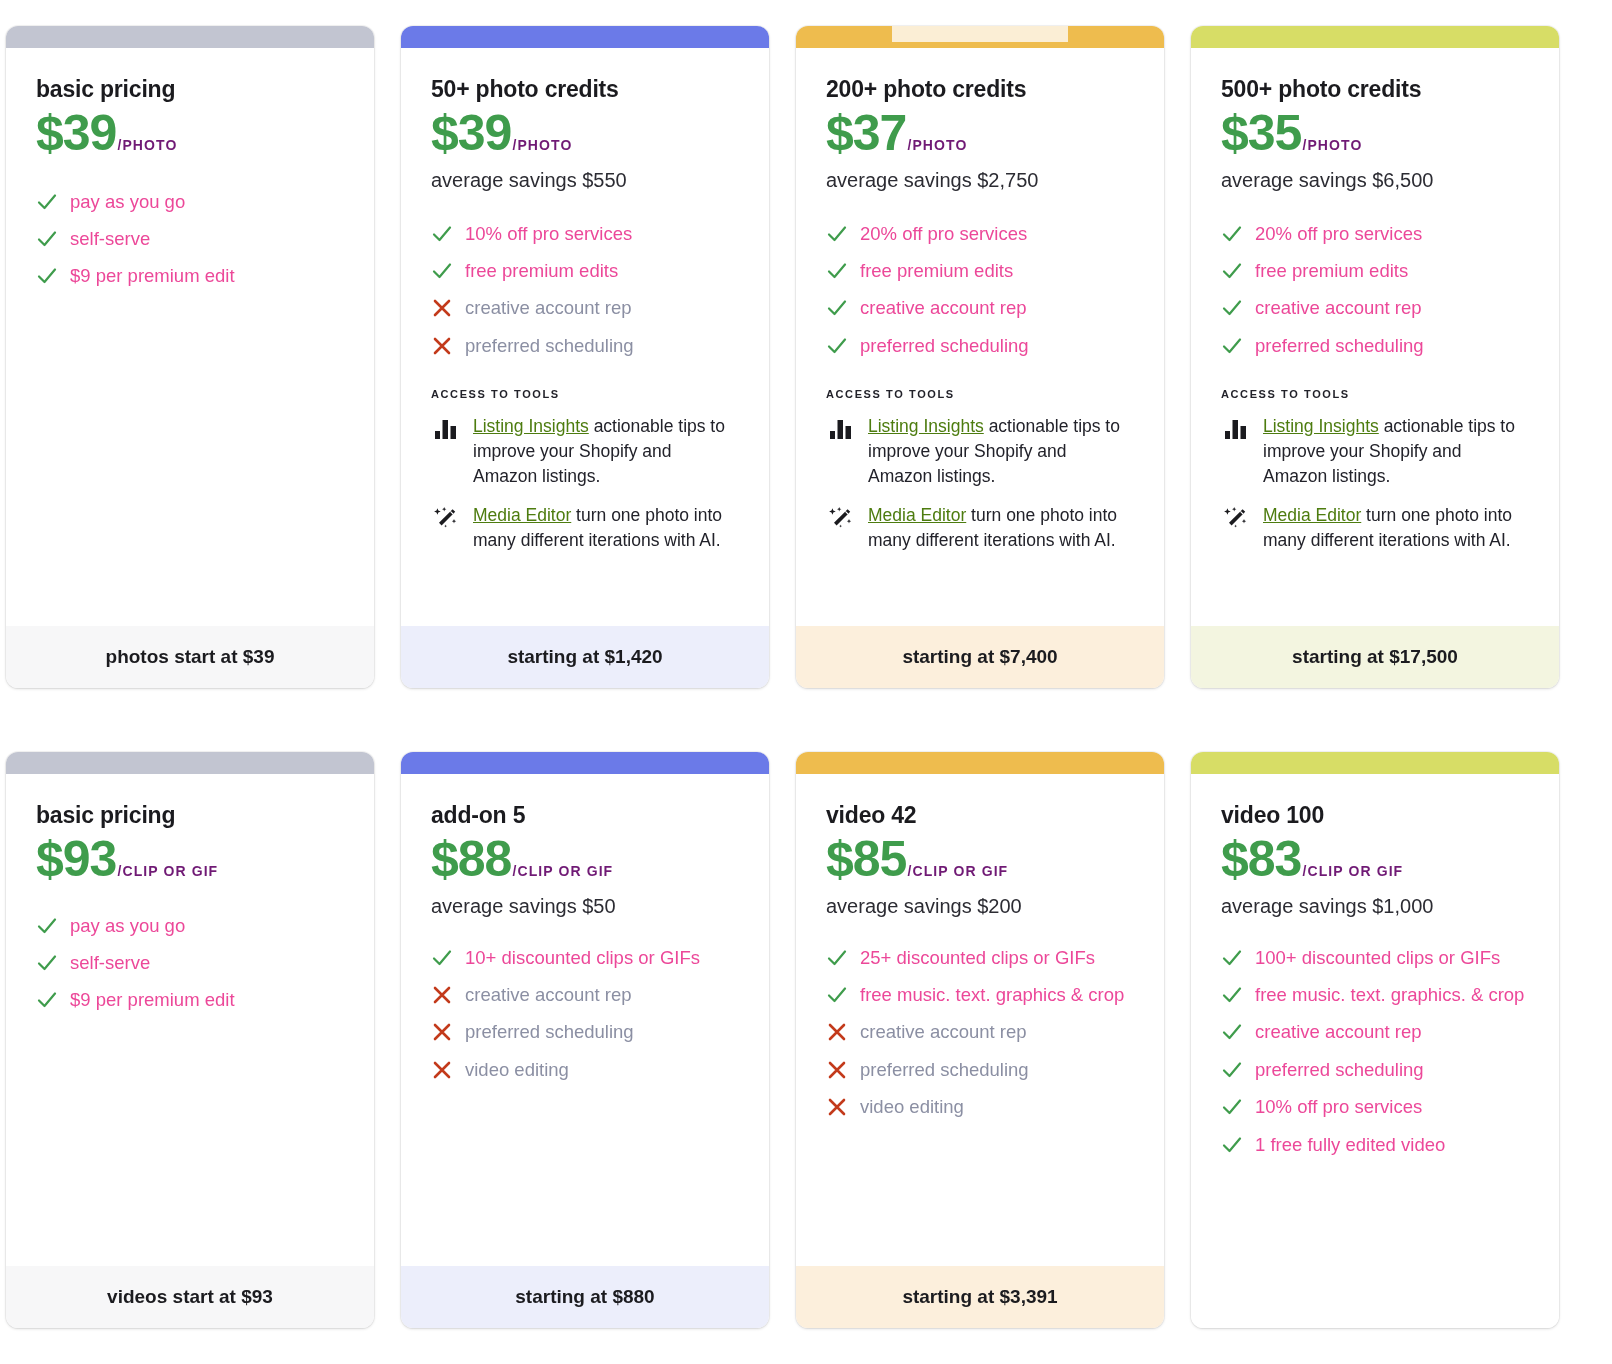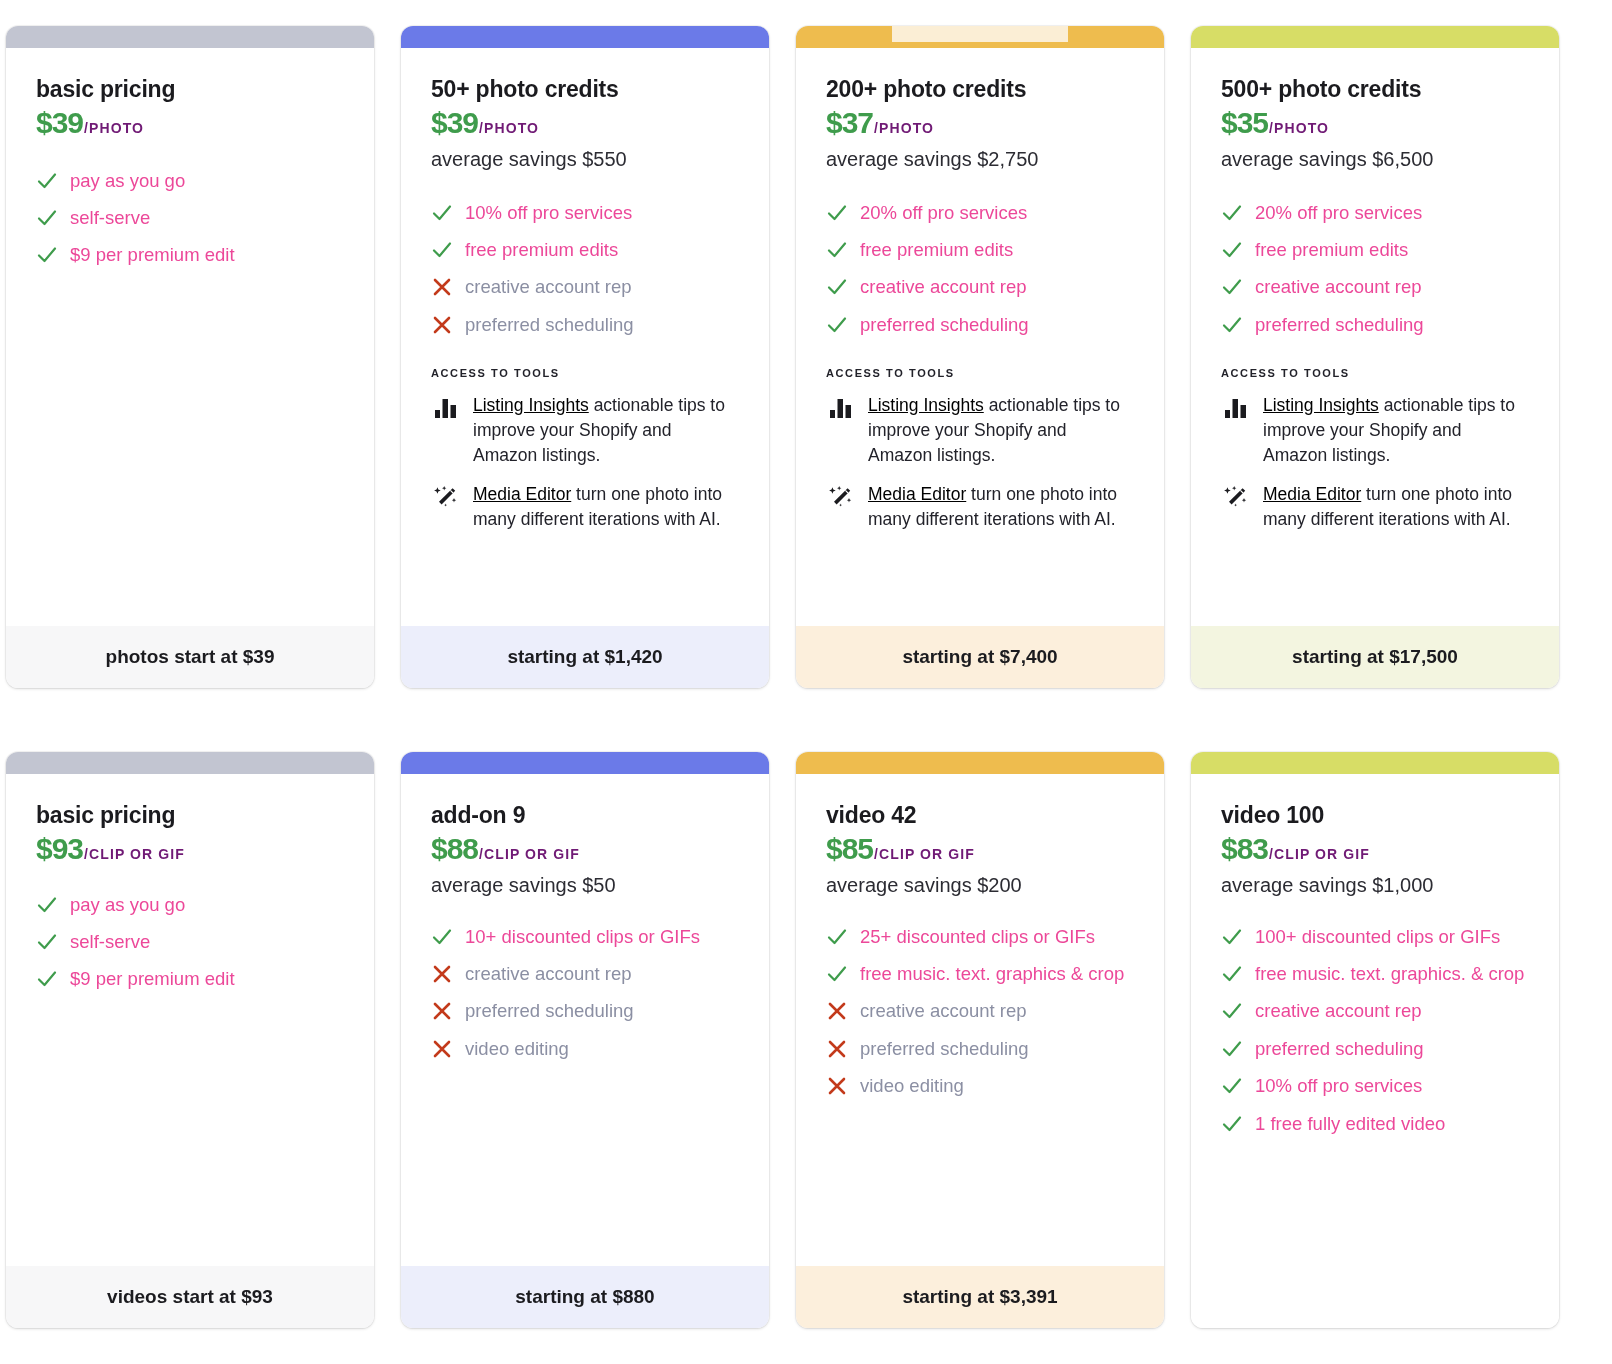--- a/index.html
+++ b/index.html
@@ -74,21 +74,21 @@
     letter-spacing: -0.2px;
     margin-bottom: 4px;
   }
 
   .price-line {
     display: flex;
     align-items: baseline;
     margin-bottom: 9px;
   }
   .price-amount {
-    font-size: 30px;
+    font-size: 50px;
     font-weight: bold;
     color: #3f9c4c;
     letter-spacing: -1px;
     line-height: 1.05;
   }
   .price-unit {
     font-size: 14px;
     font-weight: bold;
     color: #701a75;
     letter-spacing: 1.1px;
@@ -148,21 +148,21 @@
     flex: none;
     width: 30px;
     height: 26px;
     margin-right: 12px;
     margin-top: 2px;
     display: flex;
     align-items: center;
     justify-content: center;
   }
   .tool a {
-    color: #000000;
+    color: #4d7c0f;
   }
   .tool .tool-text { flex: 1 1 auto; }
 
   .card-footer {
     flex: none;
     height: 62px;
     display: flex;
     align-items: center;
     justify-content: center;
     font-size: 19px;
@@ -468,21 +468,21 @@
             </li>
           </ul>
         </div>
         <div class="card-footer" style="background:#f7f7f8">
           <span>videos start at $93</span>
         </div>
       </div>
       <div class="card r2">
         <div class="card-topbar" style="background:#6b7ae8"></div>
         <div class="card-body">
-          <div class="plan-name">add-on 9</div>
+          <div class="plan-name">add-on 5</div>
           <div class="price-line">
             <span class="price-amount">$88</span>
             <span class="price-unit">/CLIP OR GIF</span>
           </div>
           <div class="savings">average savings $50</div>
           <ul class="features">
             <li class="feature">
               <span class="ico">
                 <svg width="22" height="22" viewBox="0 0 22 22">
                   <path d="M3 11.5 L8.5 17 L19 4.5" fill="none" stroke="#3f9c4c" stroke-width="2.2" stroke-linecap="round" stroke-linejoin="round"></path>

